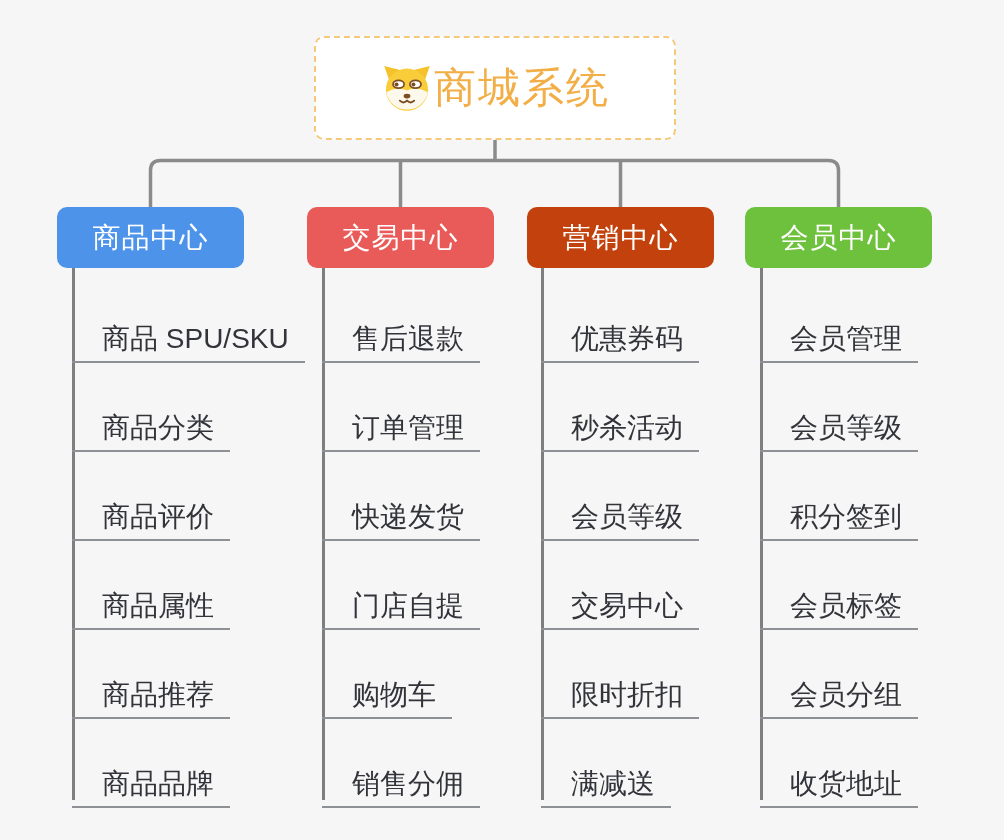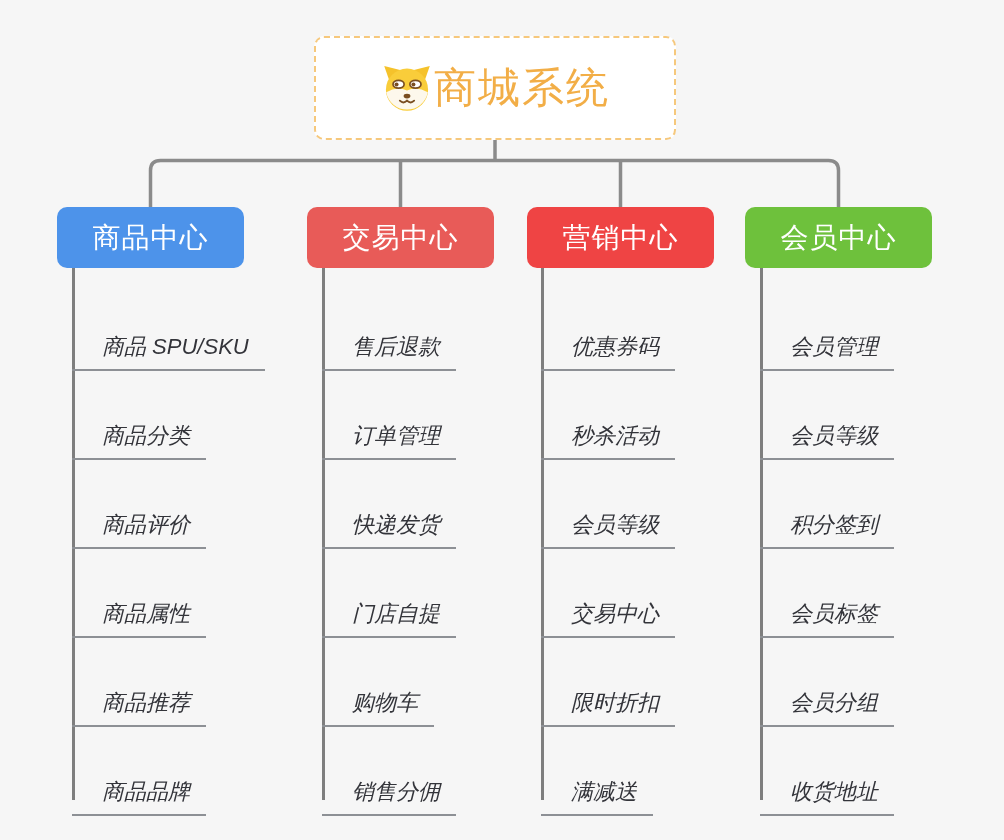--- a/index.html
+++ b/index.html
@@ -32,24 +32,24 @@
   }
   .b0{left:57px}.b1{left:307px}.b2{left:527px}.b3{left:745px}
 
   
   .items{
     position:absolute;top:268px;height:532px;width:250px;
     box-sizing:border-box;border-left:3px solid #7E7E7E;padding-top:48px;
   }
   .i0{left:72px}.i1{left:322px}.i2{left:541px}.i3{left:760px}
   .item{
-    display:table;margin:16px 0 50px -3px;
+    display:table;margin:8px 0 50px -3px;
     padding:0 16px 7px 30px;
     border-bottom:2px solid #8D9095;
-    font-size:22px;line-height:30px;color:#33343A;white-space:nowrap;font-style:italic;
+    font-size:28px;line-height:30px;color:#33343A;white-space:nowrap;
   }
 </style>
 </head>
 <body>
 
 <div class="canvas">
 
   <svg class="connectors" width="1004" height="230" viewBox="0 0 1004 230">
     <g stroke="#8B8B8B" stroke-width="3.5" fill="none">
       <path d="M495 139 V160.5"></path>
@@ -74,21 +74,21 @@
     </svg>
     <span class="root-title">商城系统</span>
   </div>
 
   <div class="branch-box b0" style="background: rgb(77, 147, 234);">
     <span>商品中心</span>
   </div>
   <div class="branch-box b1" style="background: rgb(232, 91, 88);">
     <span>交易中心</span>
   </div>
-  <div class="branch-box b2" style="background: #ef4444;">
+  <div class="branch-box b2" style="background: #c2410c;">
     <span>营销中心</span>
   </div>
   <div class="branch-box b3" style="background: rgb(110, 193, 60);">
     <span>会员中心</span>
   </div>
 
   <div class="items i0">
     <div class="item">商品 SPU/SKU</div>
     <div class="item">商品分类</div>
     <div class="item">商品评价</div>

